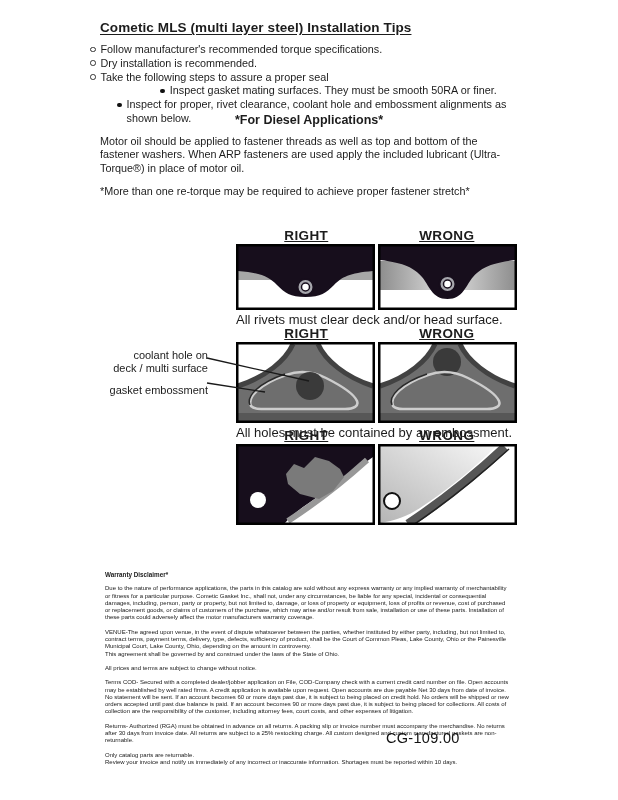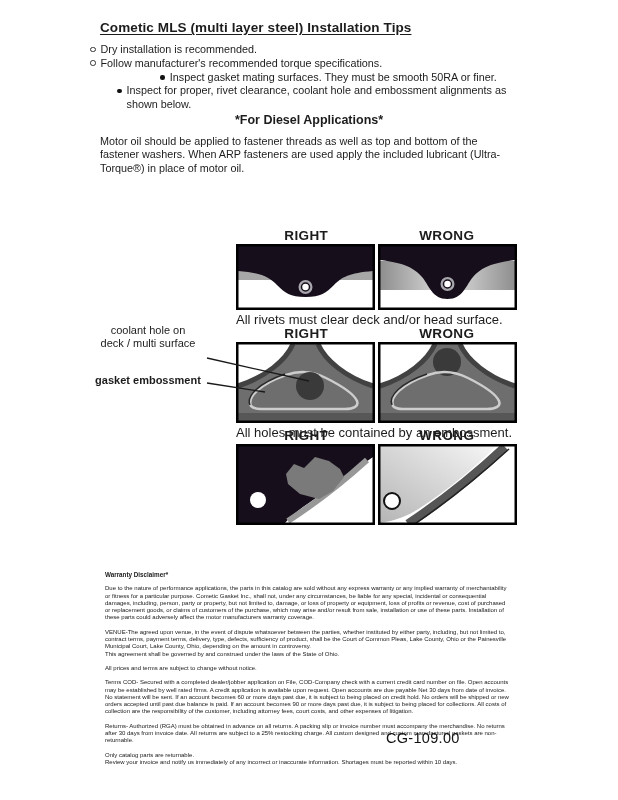--- a/index.html
+++ b/index.html
@@ -18,65 +18,70 @@
   .tips li.sub{margin-left:27px;justify-content:center;}
 
   .diesel{position:absolute;left:100px;top:114px;width:418px;font-size:10.8px;line-height:13.2px;}
   .diesel h2{font-size:12.5px;margin:0 0 8px 0;text-align:center;}
   .diesel p{margin:0 0 10px 0;}
   .diesel p.note{margin-top:3px;}
 
   .figure{position:absolute;left:236px;width:281px;}
   #fig1{top:228px;} #fig2{top:326px;} #fig3{top:428px;}
   .labels{display:flex;font-size:13.5px;font-weight:600;letter-spacing:.4px;margin-bottom:1px;}
-  .labels span{flex:1;text-align:center;}
+  .labels span{flex:1;text-align:center;text-decoration:underline;}
   .boxes{display:flex;gap:3px;}
   .caption{font-size:13px;line-height:13px;margin-top:3px;}
 
-  .fig2-labels{position:absolute;left:88px;top:324px;width:120px;text-align:center;
+  .fig2-labels{position:absolute;left:88px;top:349px;width:120px;text-align:right;
                font-size:11px;line-height:13px;}
-  .fig2-labels .second{margin-top:24px;font-weight:bold;}
+  .fig2-labels .second{margin-top:9px;}
   .leader-overlay{position:absolute;left:205px;top:352px;z-index:5;}
 
   .warranty{position:absolute;left:105px;top:571px;width:407px;font-size:6px;line-height:7.3px;color:#202020;}
   .warranty h3{font-size:6.3px;margin:0 0 7px 0;}
   .warranty p{margin:0 0 7px 0;}
   .warranty p.tight{margin:0;}
 
   .pagecode{position:absolute;left:386px;top:730px;font-size:14.5px;letter-spacing:.3px;color:#111;}
 </style>
 </head>
 <body>
 
 <div class="page">
 
   <h1 class="title">Cometic MLS (multi layer steel) Installation Tips</h1>
 
   <ul class="tips">
     <li>
         <span class="marker ring"></span>
-        <span>Dry installation is recommended.</span>
+        <span>Follow manufacturer's recommended torque specifications.</span>
       </li>
     <li>
         <span class="marker ring"></span>
-        <span>Follow manufacturer's recommended torque specifications.</span>
+        <span>Dry installation is recommended.</span>
+      </li>
+    <li>
+        <span class="marker ring"></span>
+        <span>Take the following steps to assure a proper seal</span>
       </li>
     <li class="sub">
         <span class="marker dot"></span>
         <span>Inspect gasket mating surfaces.  They must be smooth 50RA or finer.</span>
       </li>
     <li class="sub">
         <span class="marker dot"></span>
         <span>Inspect for proper, rivet clearance, coolant hole and embossment alignments as shown below.</span>
       </li>
   </ul>
 
   <div class="diesel">
     <h2>*For Diesel Applications*</h2>
     <p>Motor oil should be applied to fastener threads as well as top and bottom of the fastener washers. When ARP fasteners are used apply the included lubricant (Ultra-Torque®) in place of motor oil.</p>
+    <p class="note">*More than one re-torque may be required to achieve proper fastener stretch*</p>
   </div>
 
   <div class="figure" id="fig1">
     <div class="labels">
       <span>RIGHT</span>
       <span>WRONG</span>
     </div>
     <div class="boxes">
       <svg viewBox="0 0 139 66" width="139" height="66">
         <rect x="0" y="0" width="139" height="66" fill="#fff"></rect>

